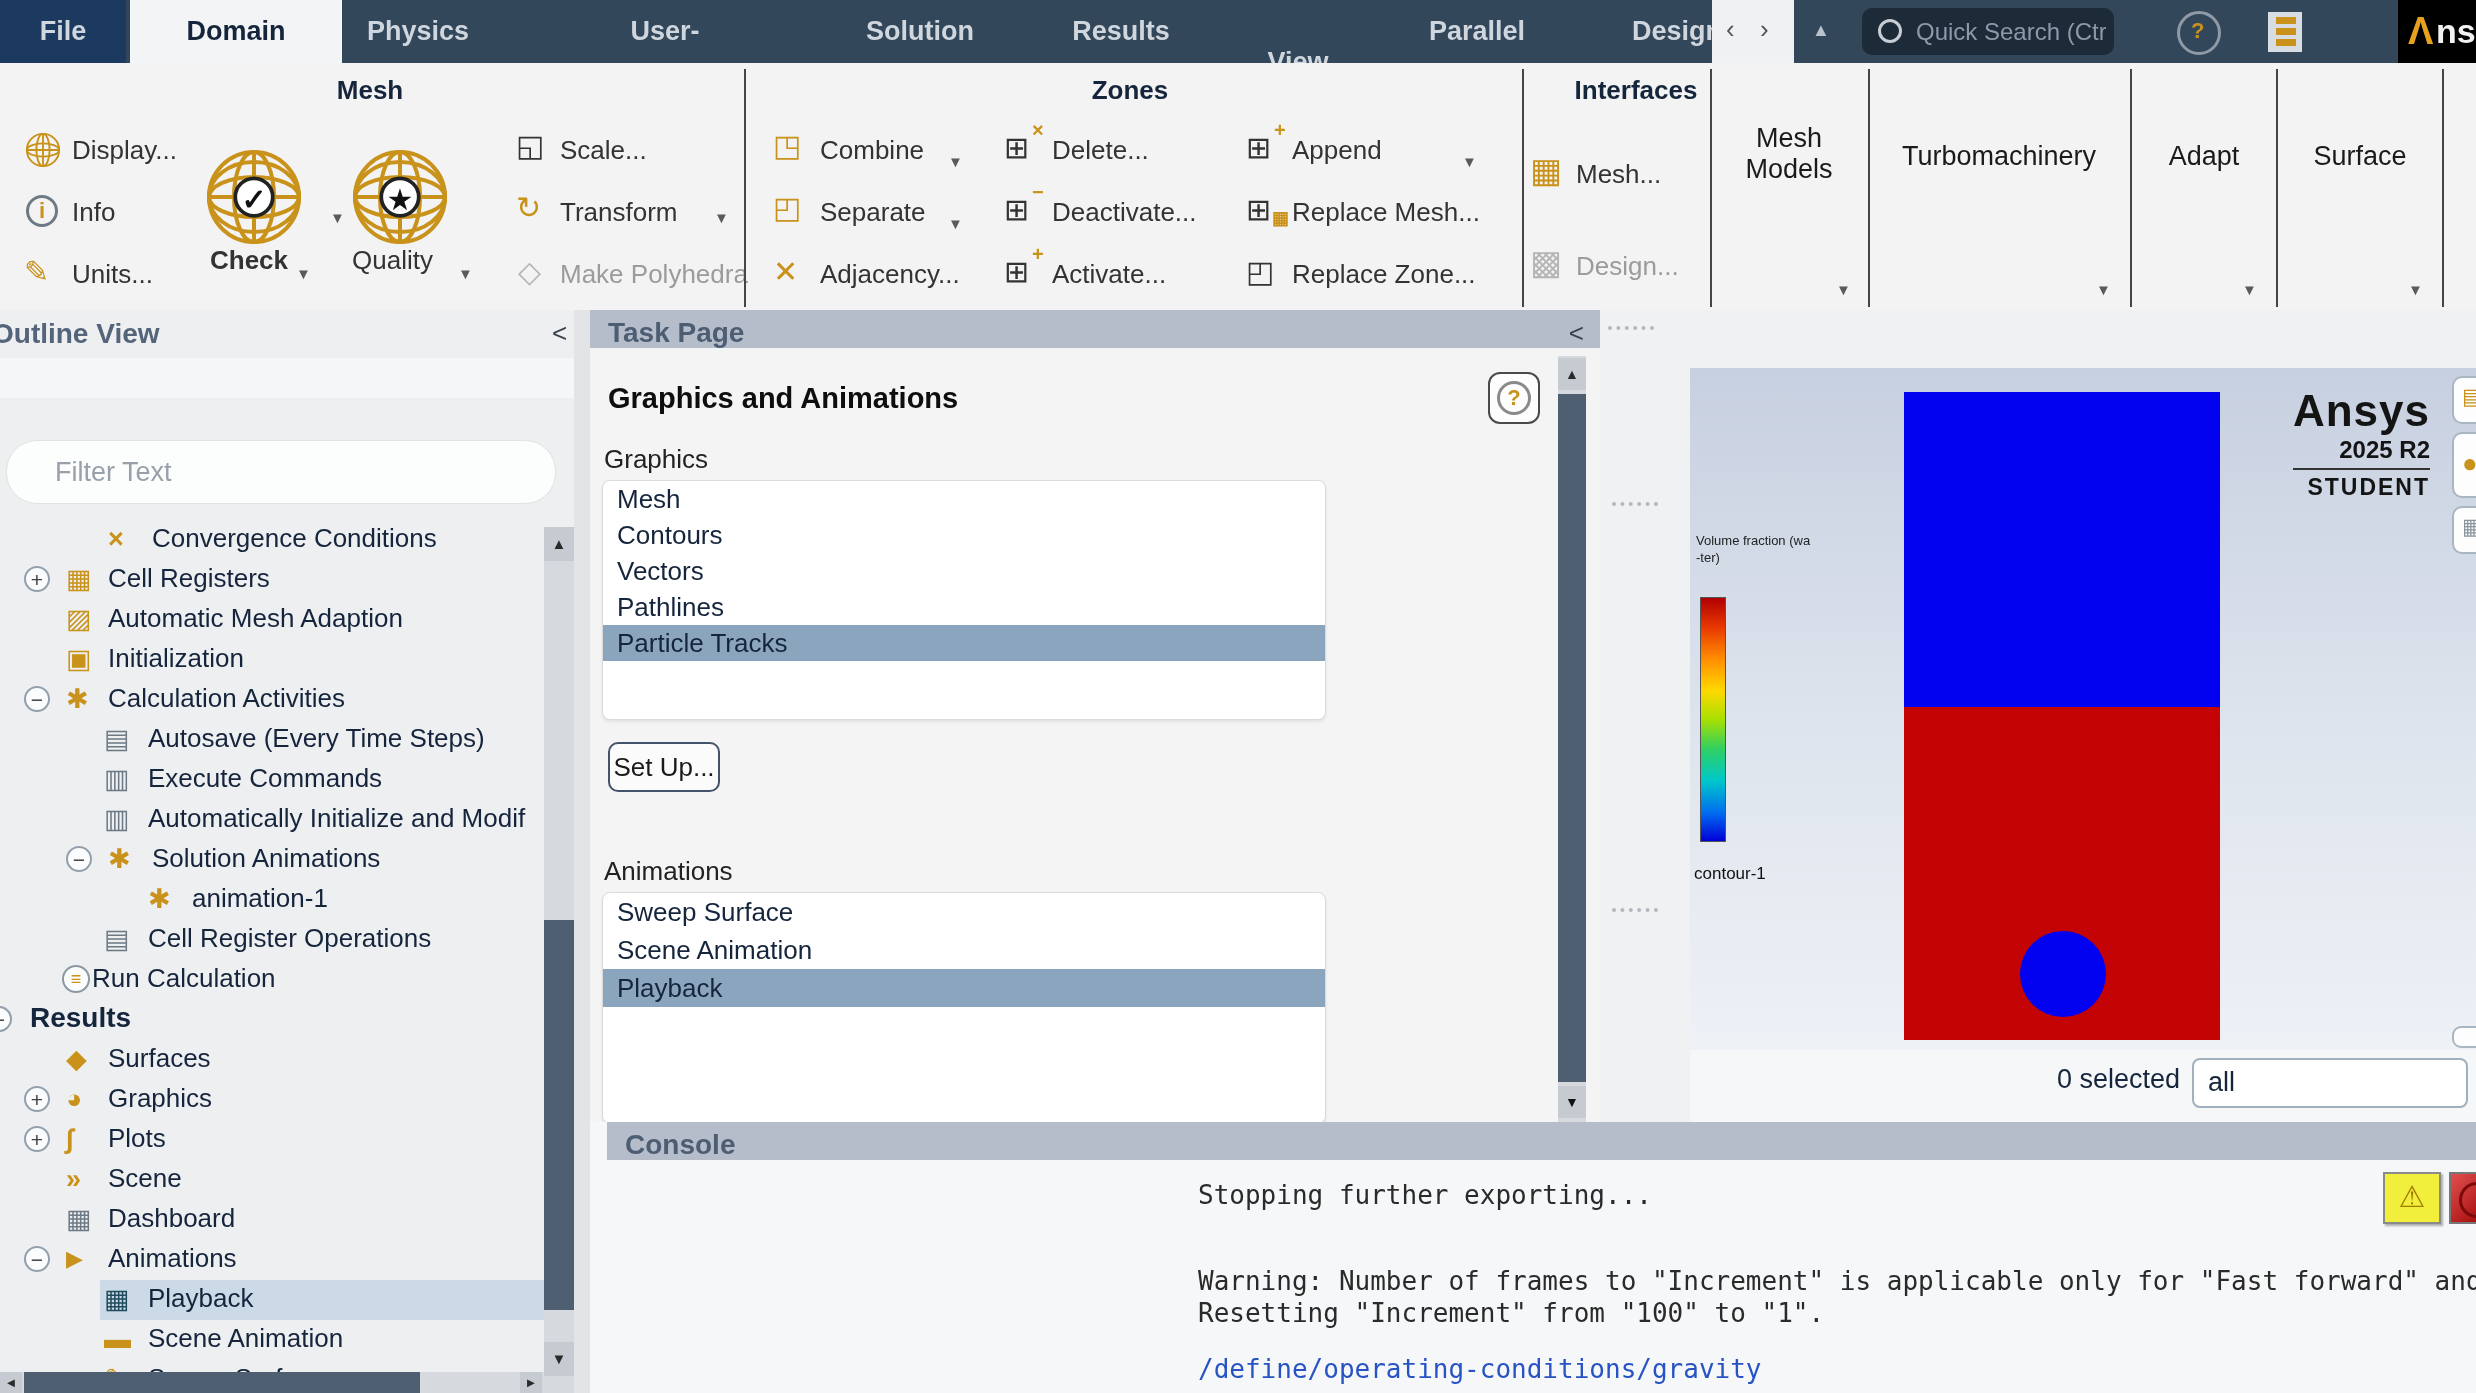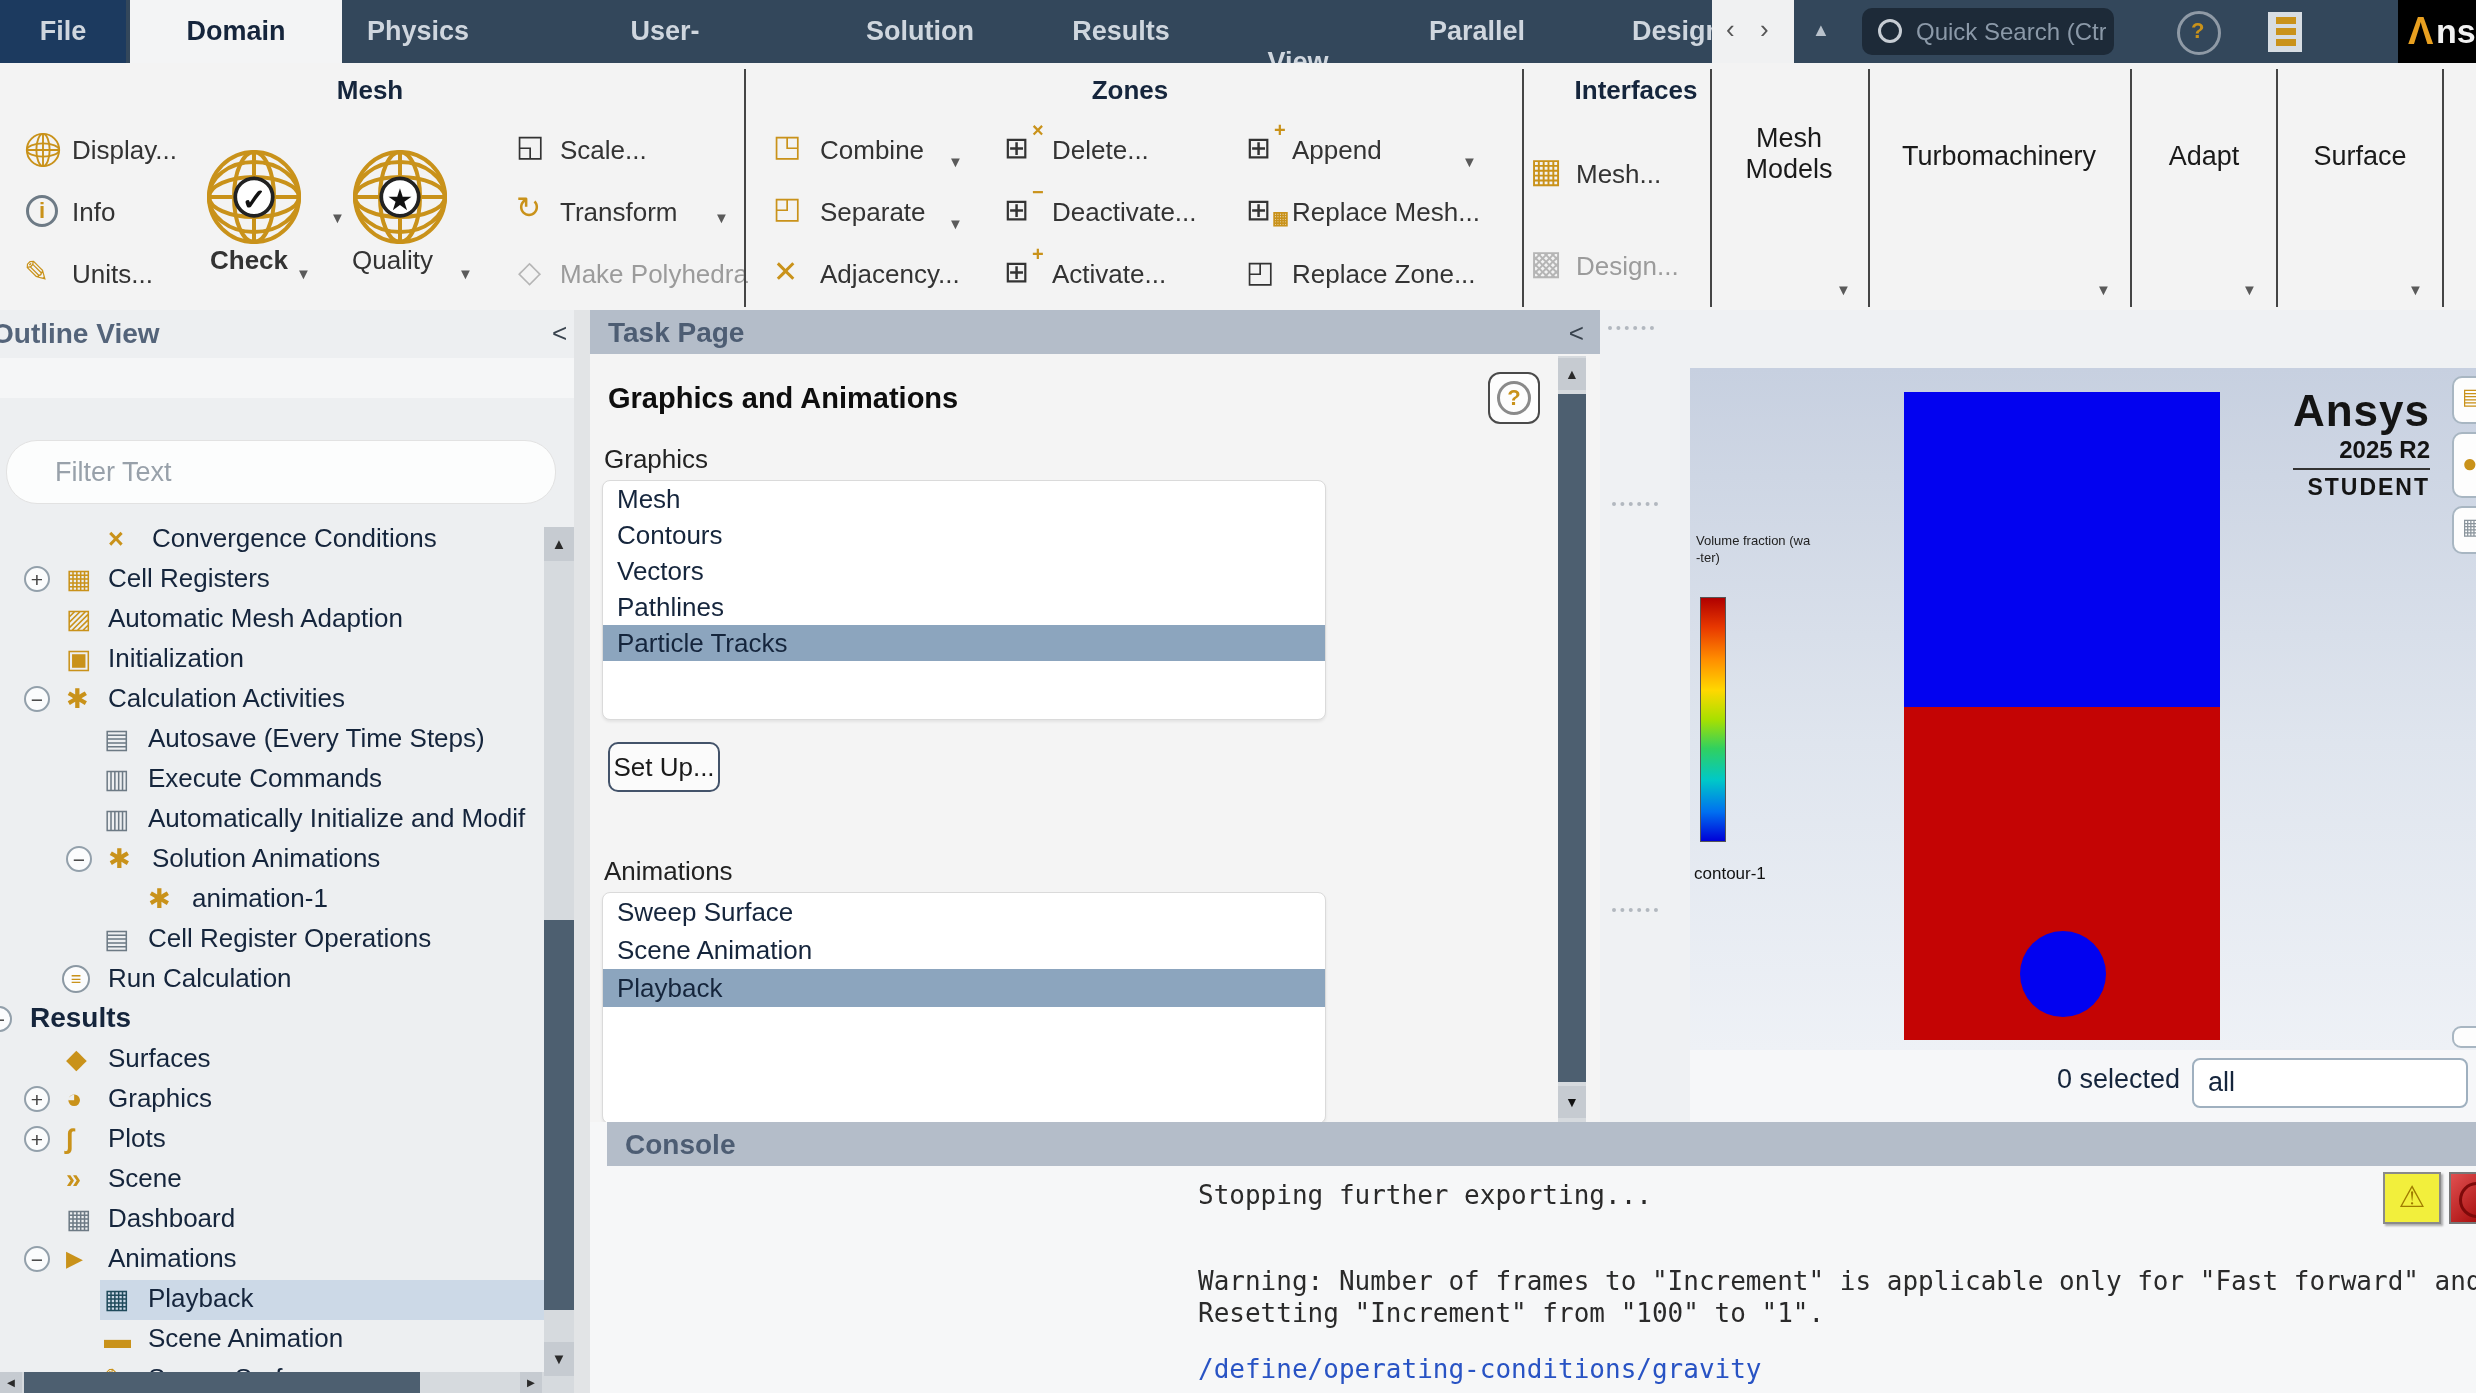--- a/index.html
+++ b/index.html
@@ -49,21 +49,21 @@
   .exp{position:absolute;top:6px;width:26px;height:26px;border:2px solid #93a0ab;border-radius:50%;
        background:#fbfcfd;color:#444;font-size:21px;line-height:24px;text-align:center;box-sizing:border-box;}
   .circo{position:absolute;top:5px;width:28px;height:28px;border:2px solid #8b98a3;border-radius:50%;
        background:#fbfcfd;color:#c9921a;font-size:18px;line-height:24px;text-align:center;box-sizing:border-box;font-weight:bold;}
   .selrow{position:absolute;background:#ccd9e7;}
   
   .sbtrack{position:absolute;background:#d6dade;}
   .sbthumb{position:absolute;background:#4d5f70;}
   .sbbtn{position:absolute;background:#c6cbd1;color:#2a2a2a;text-align:center;}
   
-  .hdr{position:absolute;background:#b4bdc9;height:44px;}
+  .hdr{position:absolute;background:#b4bdc9;height:38px;}
   .hdr .t{position:absolute;left:18px;top:7px;font-weight:bold;font-size:28px;color:#4d5d73;}
   .hdr .coll{position:absolute;right:16px;top:8px;font-size:26px;color:#39434e;}
   .lb{position:absolute;background:#fff;border:1px solid #dadada;border-radius:8px;
       box-shadow:0 2px 3px rgba(0,0,0,.07);overflow:hidden;}
   .li{height:36px;line-height:36px;padding-left:14px;font-size:26px;color:#15253c;}
   .li.h38{height:38px;line-height:38px;}
   .li.sel{background:#8ca5be;}
   .btn{position:absolute;background:#fbfbfb;border:2px solid #43536a;border-radius:10px;
        font-size:26px;color:#1a1a1a;text-align:center;box-sizing:border-box;}
   .seclabel{position:absolute;font-size:26px;color:#222;}
@@ -289,21 +289,21 @@
     <div class="trow" style="top:570px;">
       <span class="tico" style="left:148px;">✱</span>
       <span class="tlab" style="left:192px;">animation-1</span>
     </div>
     <div class="trow" style="top:610px;">
       <span class="tico gray" style="left:104px;">▤</span>
       <span class="tlab" style="left:148px;">Cell Register Operations</span>
     </div>
     <div class="trow" style="top:650px;">
       <span class="circo" style="left:62px;">≡</span>
-      <span class="tlab" style="left:108px;">Run Calculation</span>
+      <span class="tlab" style="left:92px;">Run Calculation</span>
     </div>
     <div class="trow" style="top:690px;">
       <span class="exp" style="left:-14px;">−</span>
       <span class="tlab bold" style="left:30px;">Results</span>
     </div>
     <div class="trow" style="top:730px;">
       <span class="tico" style="left:66px;">◆</span>
       <span class="tlab" style="left:108px;">Surfaces</span>
     </div>
     <div class="trow" style="top:770px;">

